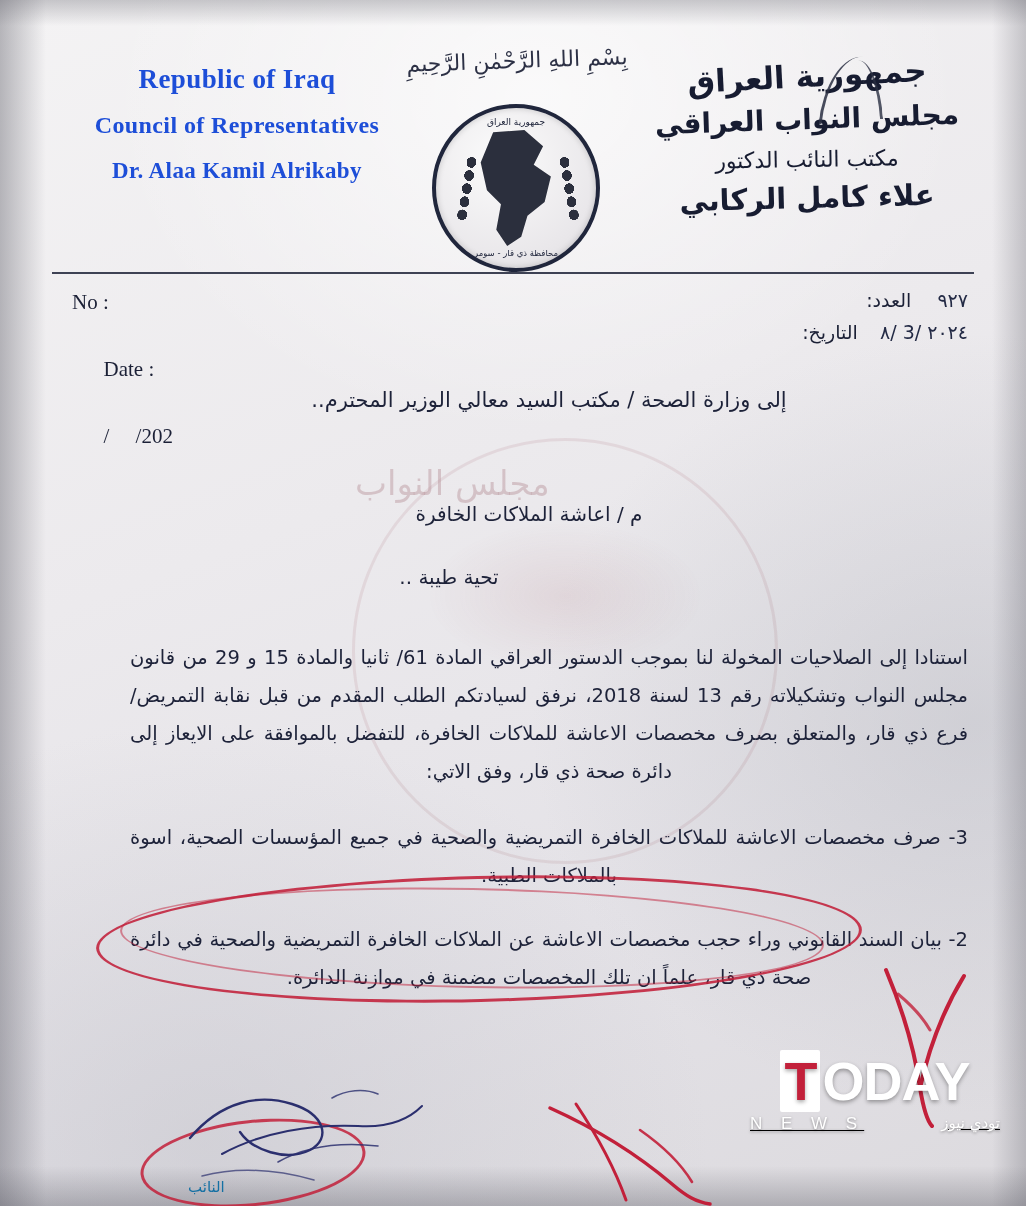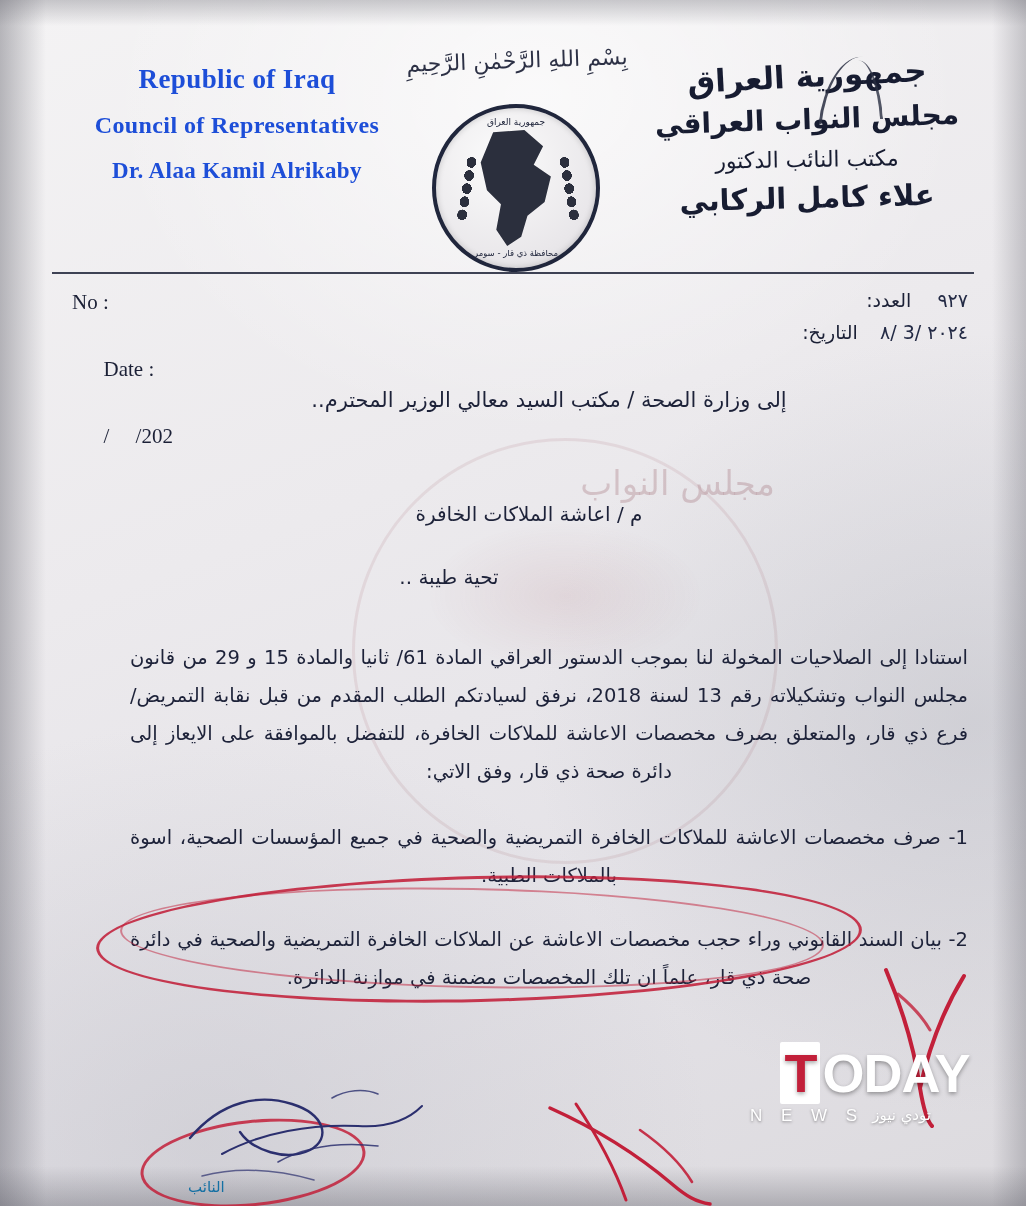--- a/index.html
+++ b/index.html
@@ -254,21 +254,21 @@
     left: 352px; top: 438px;
     width: 420px; height: 420px;
     border-radius: 50%;
     border: 3px solid rgba(150,70,80,0.22);
     opacity: 0.5;
     pointer-events: none;
   }
   .stamp-text {
     position: absolute;
     left: 0; right: 0; top: 22px;
-    text-align: right;
+    text-align: left;
     font-family: "DejaVu Sans", sans-serif;
     font-size: 34px;
     color: rgba(130,60,72,0.45);
     direction: rtl;
   }
   .stamp-inner {
     position: absolute;
     left: 70px; top: 80px;
     width: 280px; height: 150px;
     background: radial-gradient(ellipse at 50% 50%, rgba(150,75,85,0.22), rgba(150,75,85,0) 70%);
@@ -332,24 +332,25 @@
     direction: rtl;
     font-family: "DejaVu Sans", sans-serif;
     font-size: 15px;
     color: #0369a1;
     opacity: 0.9;
   }
 
   
   .logo {
     position: absolute;
-    right: 26px; bottom: 80px;
+    right: 26px; bottom: 72px;
     width: 250px;
     text-align: center;
     pointer-events: none;
+    text-decoration: underline;
   }
   .logo-main {
     display: inline-block;
     font-family: "Liberation Sans", sans-serif;
     font-weight: bold;
     font-size: 54px;
     letter-spacing: -1px;
     color: #ffffff;
     text-shadow: 0 2px 4px rgba(0,0,0,0.35);
   }
@@ -373,21 +374,21 @@
     display: inline-block;
     font-family: "DejaVu Sans", sans-serif;
     font-size: 15px;
     color: #ffffff;
     letter-spacing: 1px;
     text-shadow: 0 1px 3px rgba(0,0,0,0.4);
   }
   .logo-row {
     display: flex;
     align-items: center;
-    justify-content: flex-start;
+    justify-content: space-between;
     gap: 8px;
   }
 </style>
 </head>
 <body>
 
 <div id="page">
   <div class="paper"></div>
   <div class="edge-shadow-left"></div>
   <div class="edge-shadow-right"></div>
@@ -452,21 +453,21 @@
     <div class="stamp-text">مجلس النواب</div>
     <div class="stamp-inner"></div>
   </div>
 
   <div class="body-wrap">
     <div class="to-line">إلى وزارة الصحة / مكتب السيد معالي الوزير المحترم..</div>
     <div class="subject">م / اعاشة الملاكات الخافرة</div>
     <div class="greeting">تحية طيبة ..</div>
     <div class="para">استنادا إلى الصلاحيات المخولة لنا بموجب الدستور العراقي المادة 61/ ثانيا والمادة 15 و 29 من قانون مجلس النواب وتشكيلاته رقم 13 لسنة 2018، نرفق لسيادتكم الطلب المقدم من قبل نقابة التمريض/ فرع ذي قار، والمتعلق بصرف مخصصات الاعاشة للملاكات الخافرة، للتفضل بالموافقة على الايعاز إلى دائرة صحة ذي قار، وفق الاتي:</div>
     <div class="items">
-      <div class="item">1- صرف مخصصات الاعاشة للملاكات الخافرة التمريضية والصحية في جميع المؤسسات الصحية، اسوة بالملاكات الطبية.</div>
+      <div class="item">3- صرف مخصصات الاعاشة للملاكات الخافرة التمريضية والصحية في جميع المؤسسات الصحية، اسوة بالملاكات الطبية.</div>
       <div class="item">2- بيان السند القانوني وراء حجب مخصصات الاعاشة عن الملاكات الخافرة التمريضية والصحية في دائرة صحة ذي قار، علماً ان تلك المخصصات مضمنة في موازنة الدائرة.</div>
     </div>
   </div>
 
   <div class="red-ellipse"></div>
   <div class="red-ellipse2"></div>
 
   <svg class="red-check" viewBox="0 0 90 170">
     <path d="M6 10 C22 48 34 86 40 128 C44 152 48 162 52 166" fill="none" stroke="#c2203a" stroke-width="4" stroke-linecap="round"></path>
     <path d="M40 128 C48 92 62 52 84 16" fill="none" stroke="#c2203a" stroke-width="4" stroke-linecap="round"></path>

